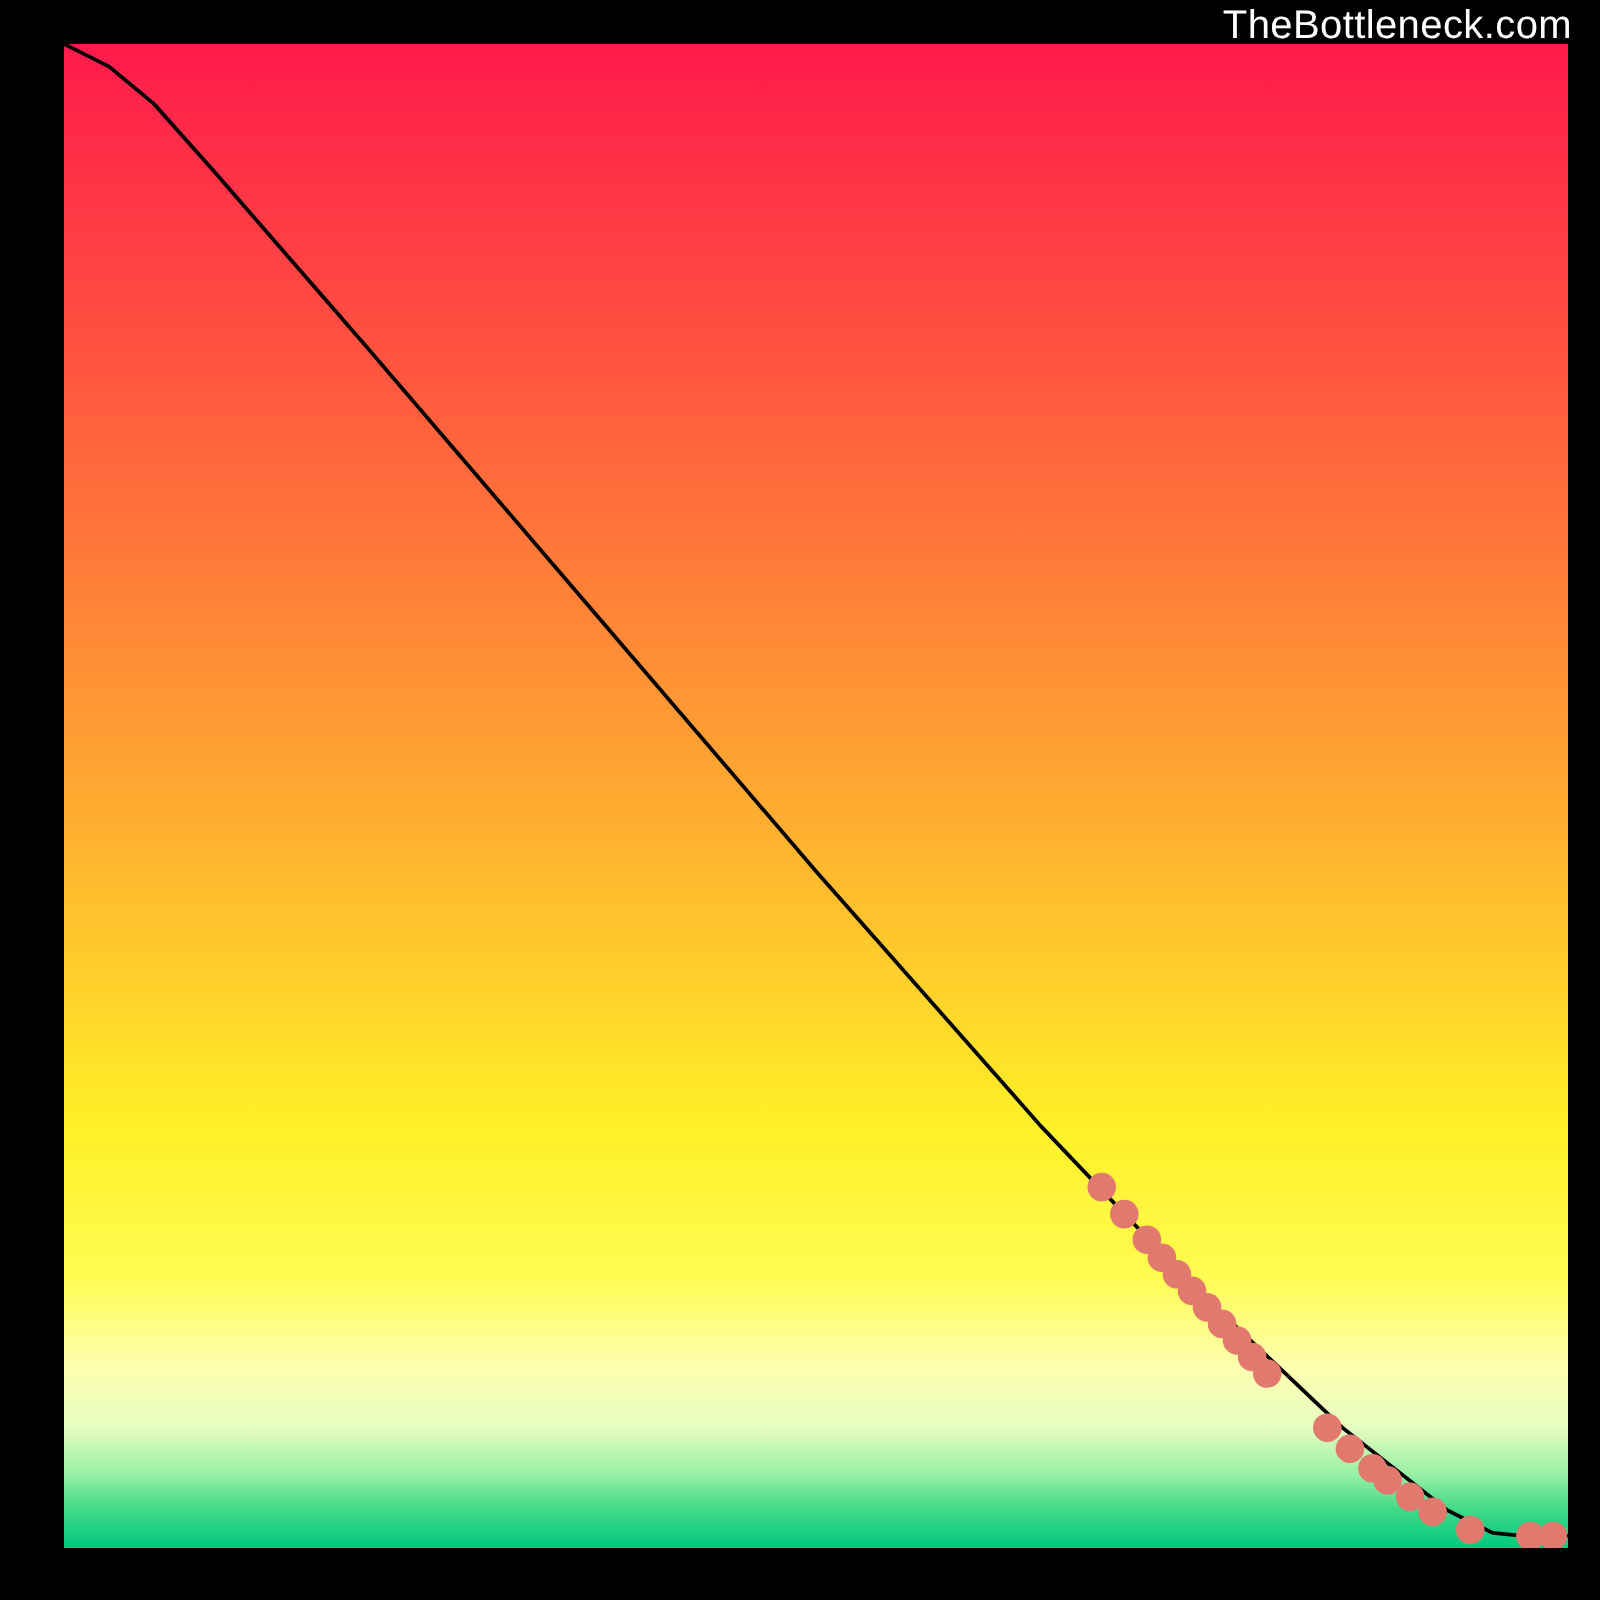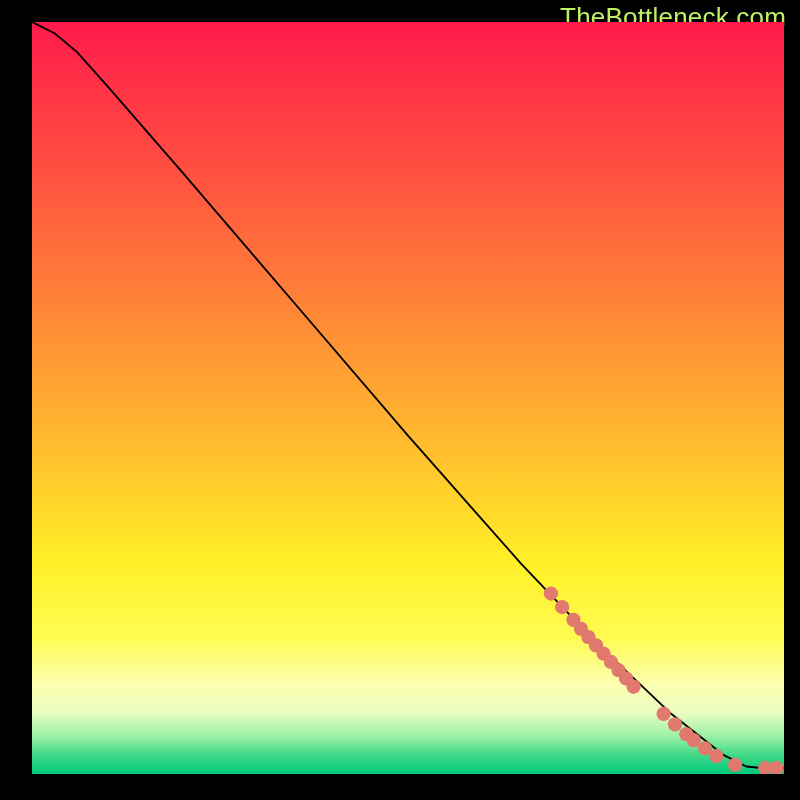--- a/index.html
+++ b/index.html
@@ -29,22 +29,22 @@
     inset: 0;
   }
   .curve-svg {
     position: absolute;
     inset: 0;
   }
   .attribution {
     position: absolute;
     top: 2px;
     right: 14px;
-    color: #bef264;
-    font-size: 26px;
+    color: #ffffff;
+    font-size: 20px;
     letter-spacing: 0.2px;
   }
 </style>
 </head>
 <body>
 
 <div class="stage">
   <div class="attribution">TheBottleneck.com</div>
   <div class="plot-area">
     <svg class="gradient-bg" viewBox="0 0 100 100" preserveAspectRatio="none">

